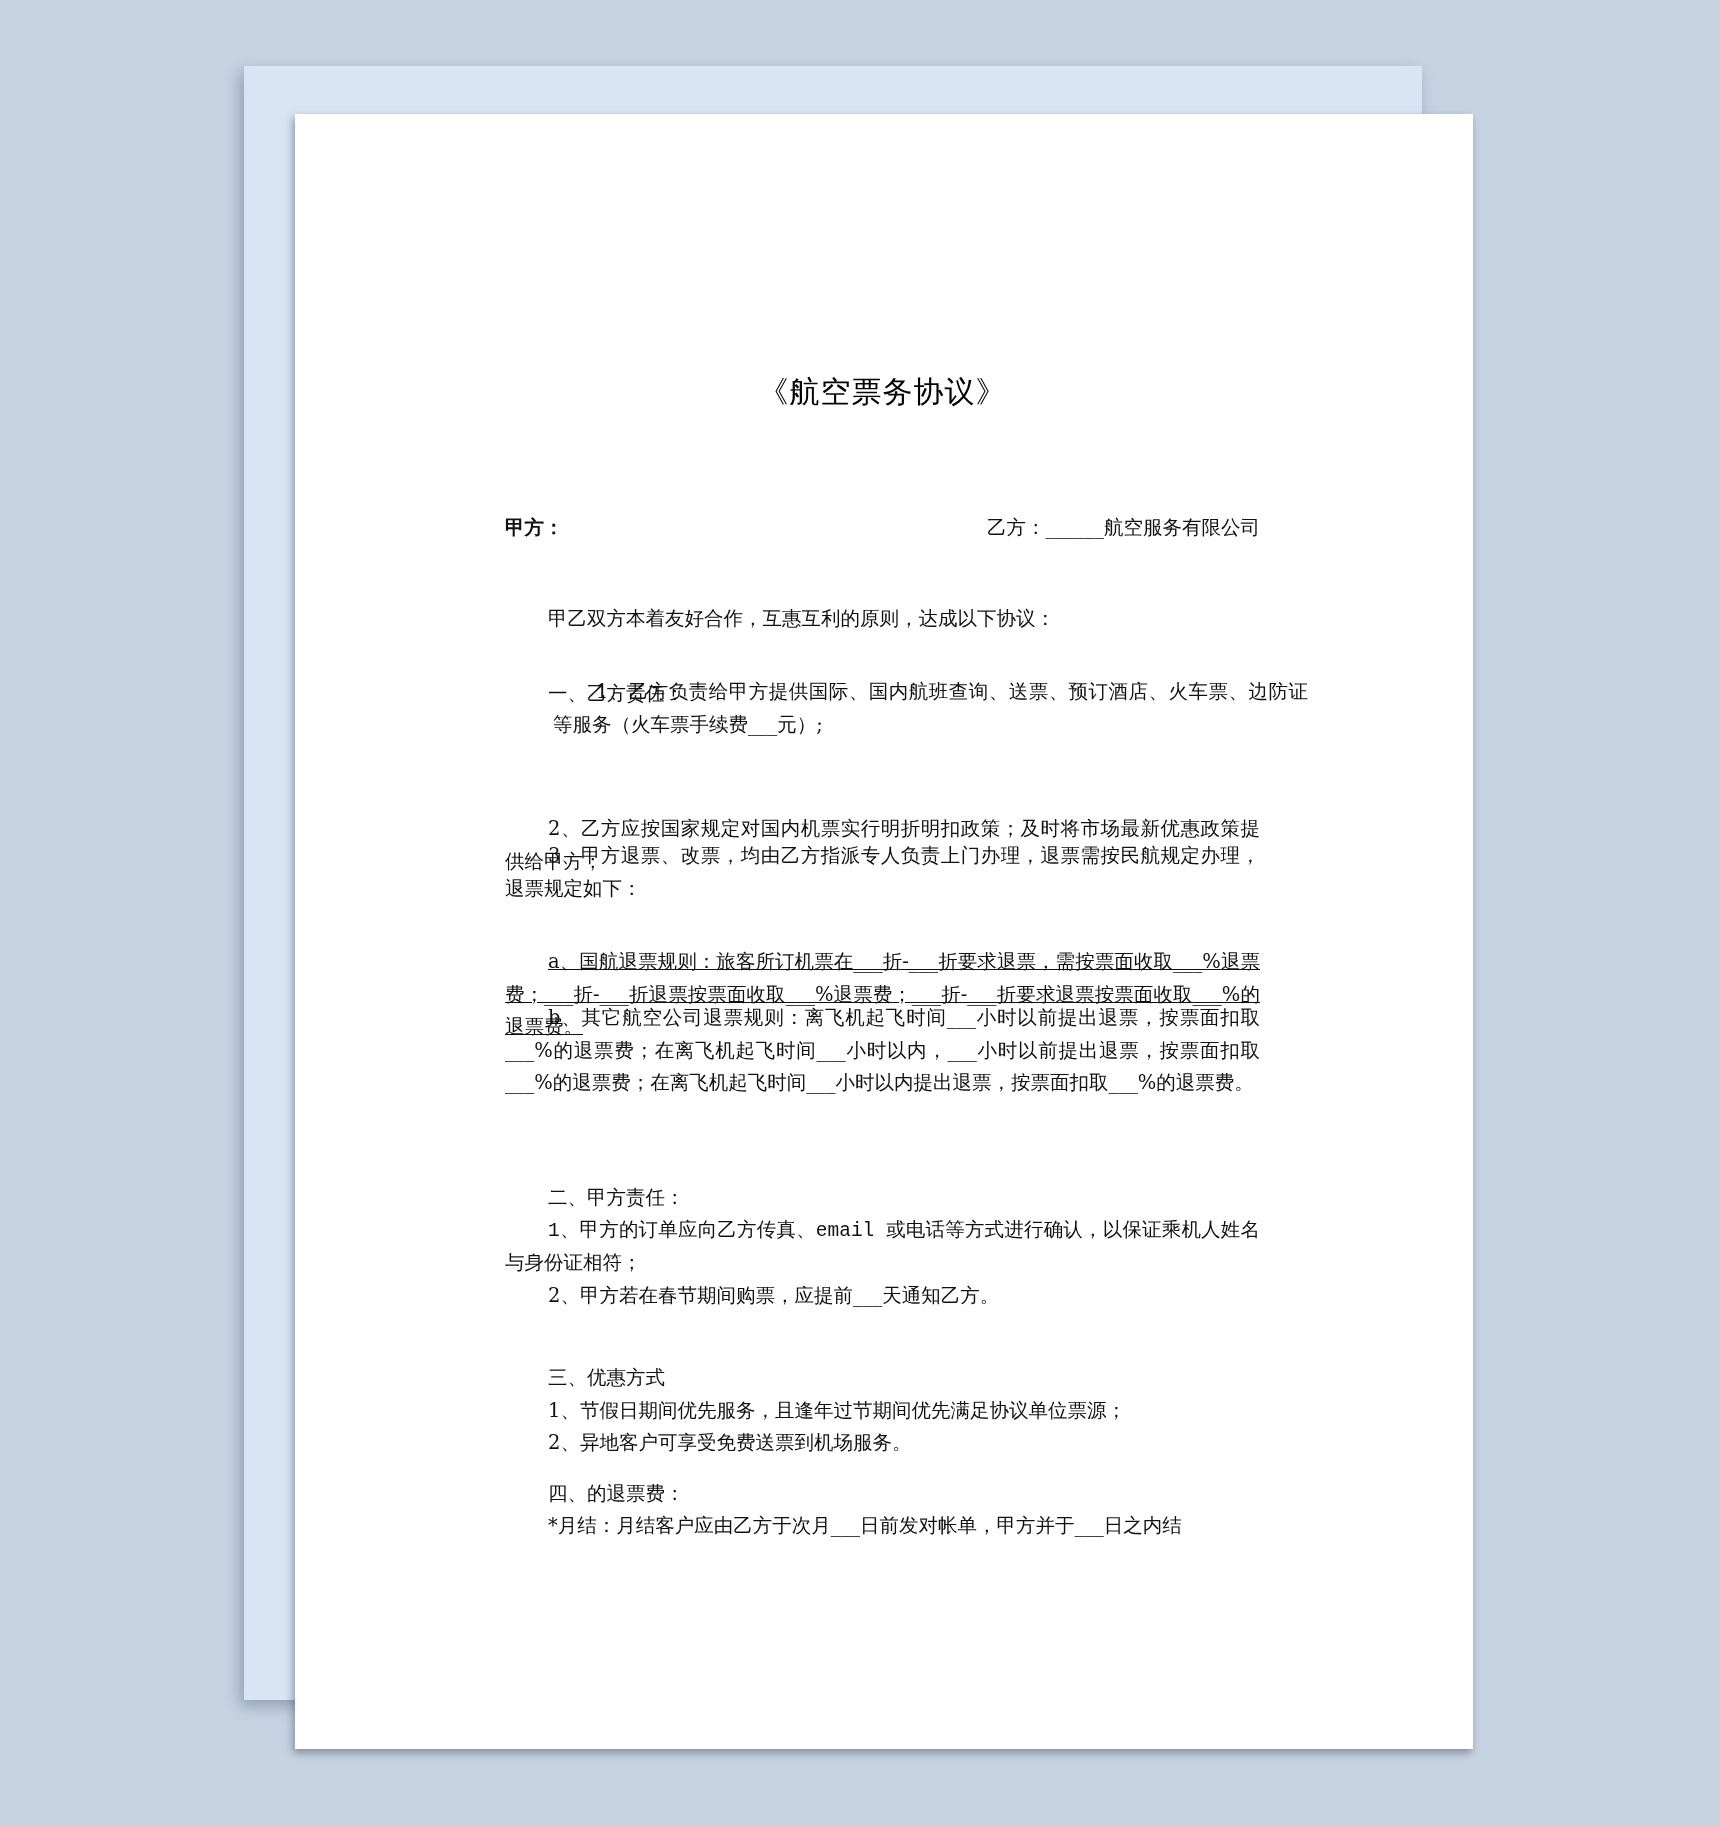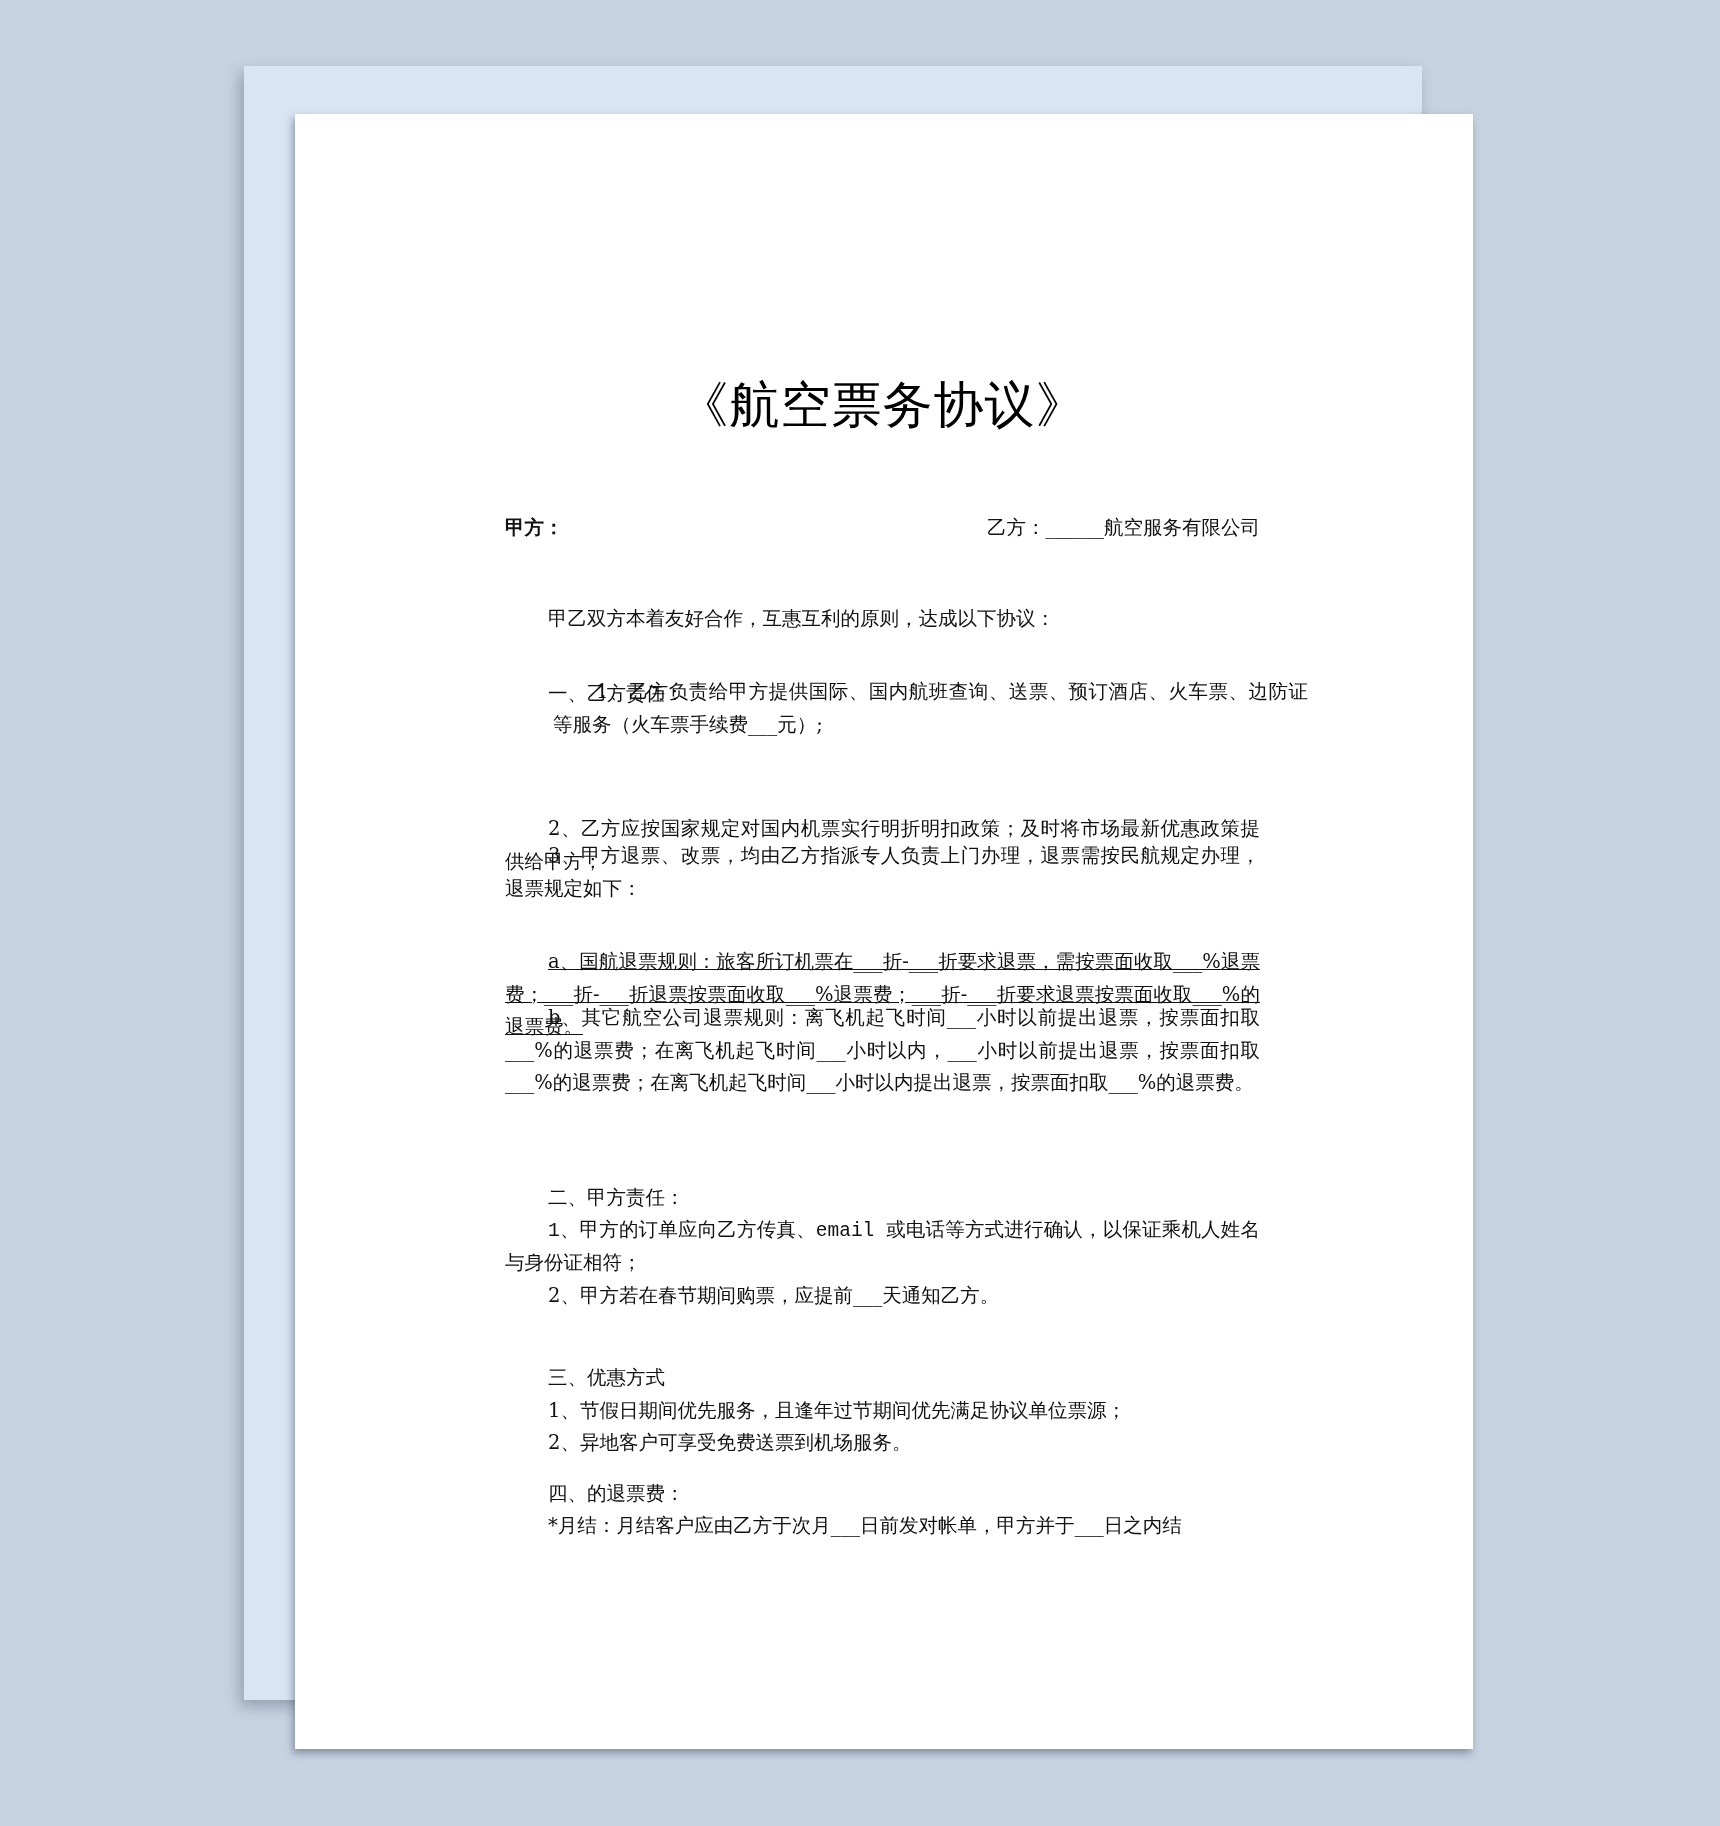--- a/index.html
+++ b/index.html
@@ -17,21 +17,21 @@
     position: absolute; left: 295px; top: 114px; width: 1178px; height: 1635px;
     background: #ffffff;
     box-shadow: -2px 4px 8px rgba(70,85,105,0.55);
   }
   .content {
     position: absolute; left: 210px; top: 0; width: 755px;
     color: #111; font-size: 19.5px;
   }
   .title {
     position: absolute; left: 0; top: 258px; width: 755px; text-align: center;
-    font-size: 50px; font-family: "DejaVu Sans", "Liberation Sans", sans-serif;
+    font-size: 30px; font-family: "DejaVu Sans", "Liberation Sans", sans-serif;
     letter-spacing: 1px; color: #000;
   }
   .parties {
     position: absolute; left: 0; top: 400px; width: 755px; height: 32px;
   }
   .party-a { position: absolute; left: 0; top: 0; font-weight: bold; }
   .party-b { position: absolute; right: 0; top: 0; }
   .para {
     position: absolute; left: 0; width: 755px; line-height: 32.5px;
     text-align: justify; text-align-last: left;

